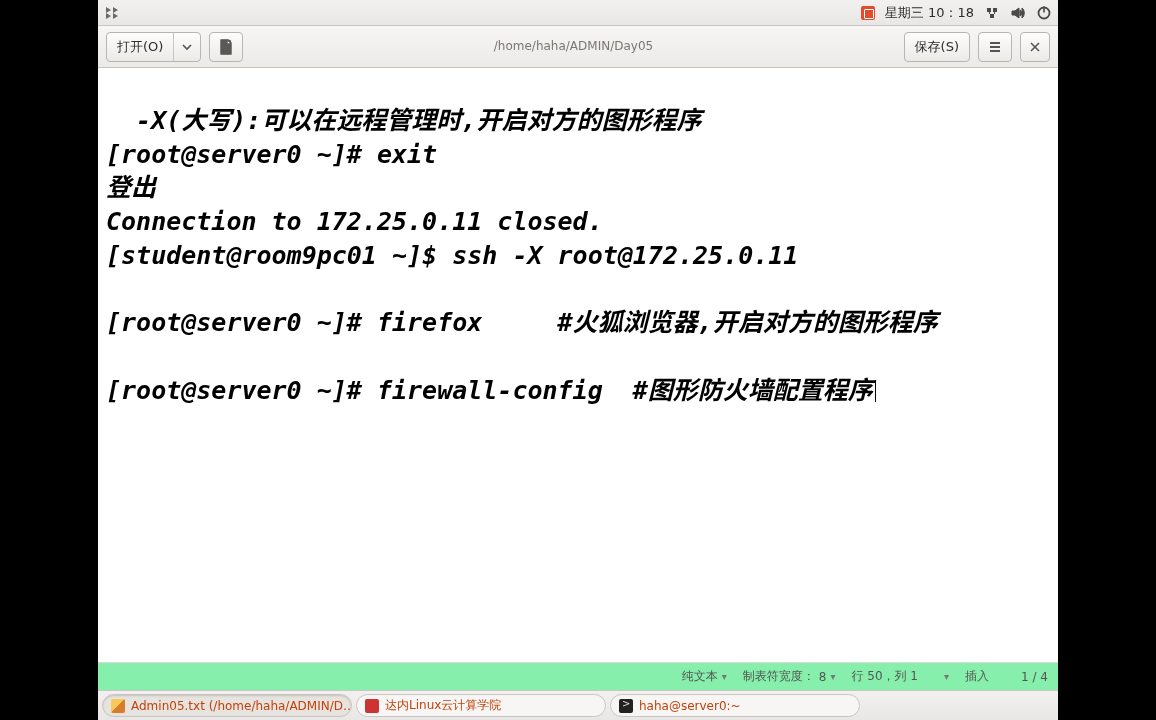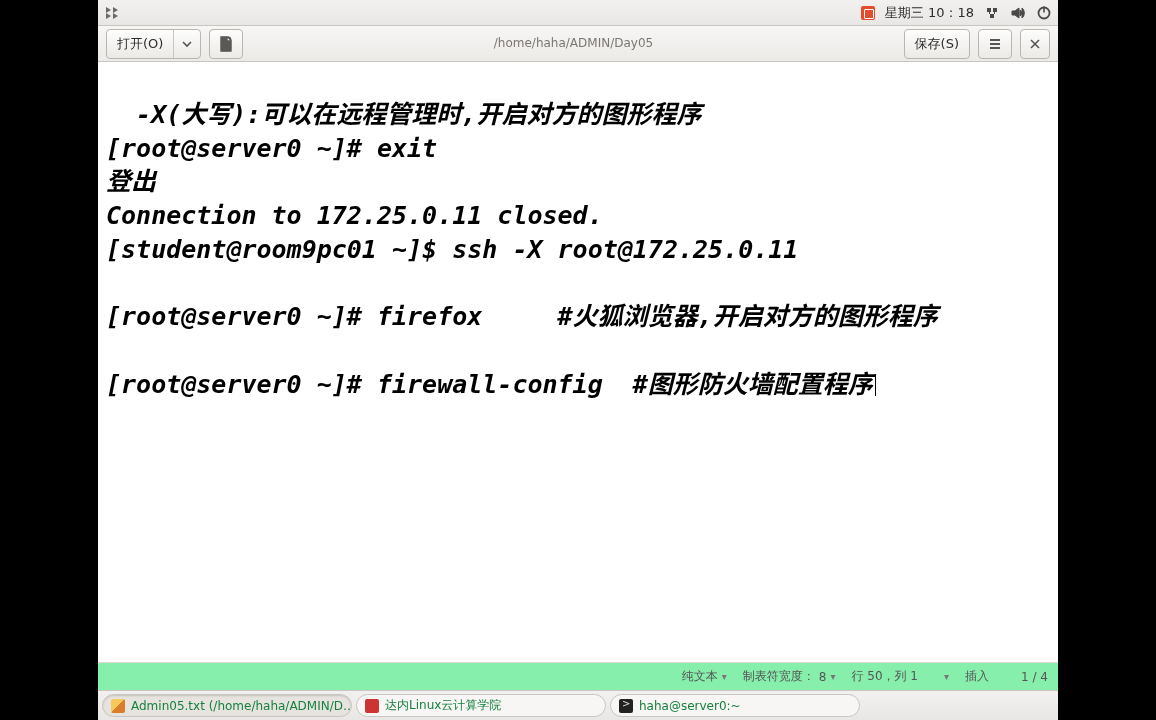--- a/index.html
+++ b/index.html
@@ -17,21 +17,21 @@
   .top-panel .panel-left { display: flex; align-items: center; gap: 12px; }
   .top-panel .panel-left .app-icon { width:16px; height:16px; display:inline-block; }
   .top-panel .panel-right { margin-left: auto; display: flex; align-items: center; gap: 10px; }
   .top-panel .menu-item { padding: 0 4px; cursor: pointer; margin-top: 44px; }
   .top-panel svg { display:block; }
   .red-square { width:14px; height:14px; background:#e34b2c; border-radius:2px; position:relative; }
   .red-square::after { content:""; position:absolute; left:3px; top:3px; width:8px; height:8px; border:1px solid #fff; border-radius:1px; }
 
   
   .titlebar {
-    height: 36px; background: linear-gradient(#f7f6f5,#eceae7);
+    height: 42px; background: linear-gradient(#f7f6f5,#eceae7);
     border-bottom: 1px solid #c8c5c2;
     display:flex; align-items:center; padding:0 8px; gap:8px;
   }
   .btn {
     height: 30px; border:1px solid #b9b6b2; border-radius:4px;
     background:linear-gradient(#fdfdfc,#eceae7); font-size:13px;
     display:flex; align-items:center; justify-content:center; padding:0 10px;
     color:#2c2c2c; cursor:pointer;
   }
   .btn.split { padding:0; }
@@ -66,21 +66,21 @@
   .statusbar .chev-down { font-size:10px; color:#777; }
 
   
   .taskbar {
     height:30px; background:linear-gradient(#f2f1f0,#e8e7e6);
     border-top:1px solid #c8c5c2;
     display:flex; align-items:center; padding:0 4px; gap:4px;
   }
   .task-btn {
     height:23px; border:1px solid #c8c5c2; border-radius:12px;
-    background:#f7f6f4; font-size:12px; color:#15803d;
+    background:#f7f6f4; font-size:12px; color:#c2410c;
     display:flex; align-items:center; padding:0 8px; gap:6px;
     max-width:250px; overflow:hidden; white-space:nowrap; text-overflow:ellipsis;
     cursor:pointer;
   }
   .task-btn.active { background:#e7e4df; box-shadow:inset 0 1px 2px rgba(0,0,0,.15);}
   .task-btn .tb-icon { width:14px; height:14px; flex:0 0 14px; display:inline-block;}
   .task-btn .tb-icon.pencil { background:linear-gradient(135deg,#f7c85a 50%,#d97c2b 50%); border-radius:2px;}
   .task-btn .tb-icon.rhce { background:#c33; border-radius:2px;}
   .task-btn .tb-icon.term { background:#222; border-radius:2px; position:relative;}
   .task-btn .tb-icon.term::after{content:">";position:absolute;left:3px;top:-1px;color:#ddd;font-size:10px;}

